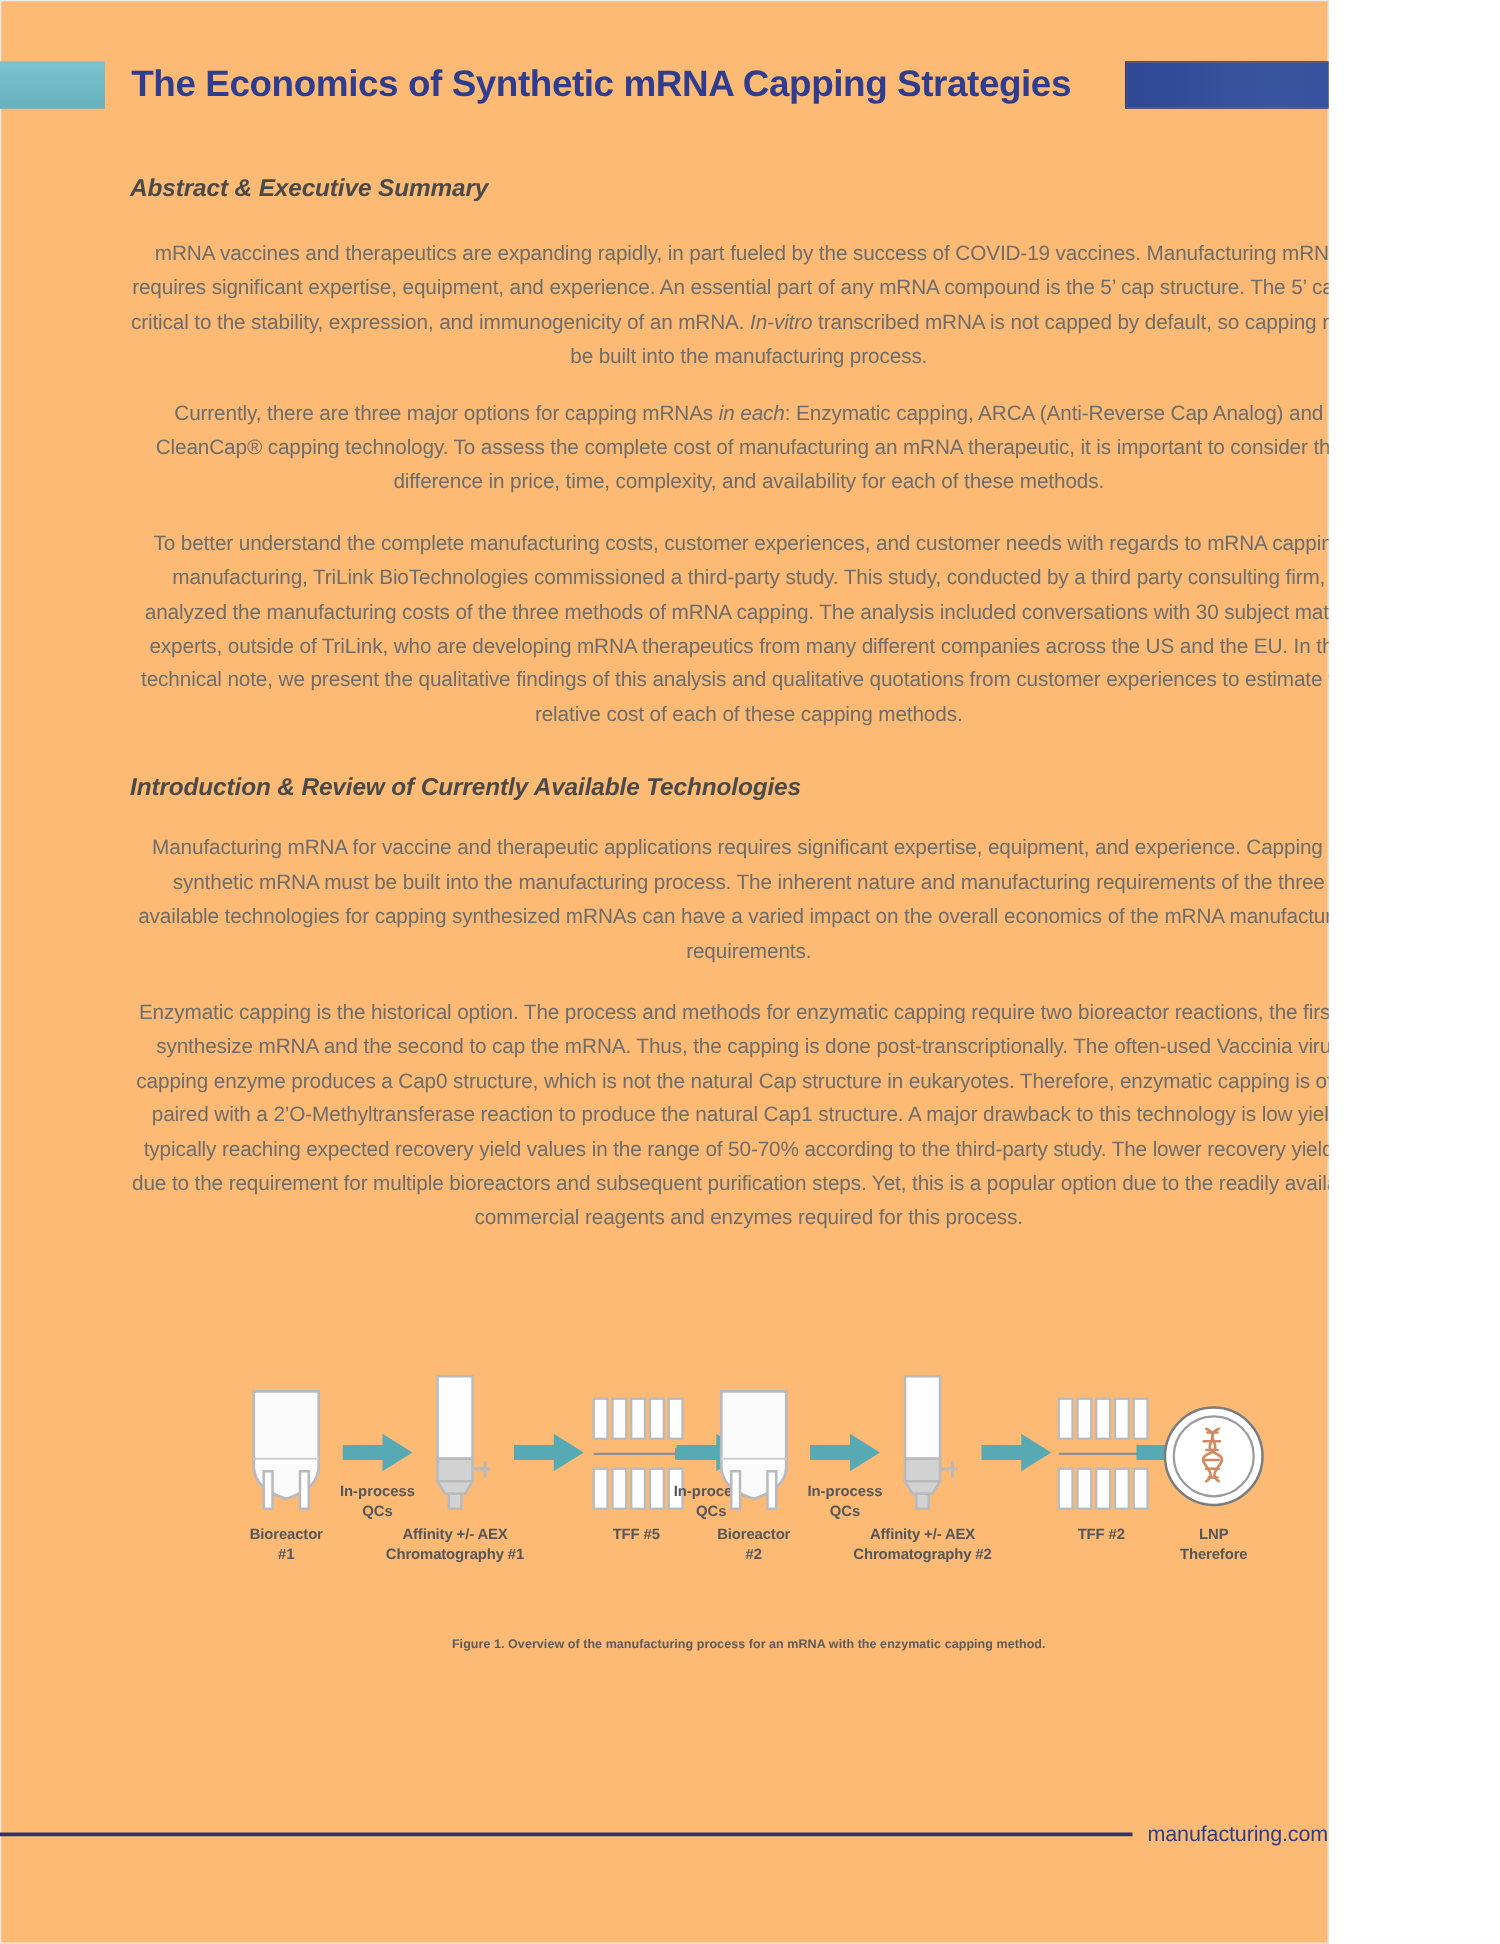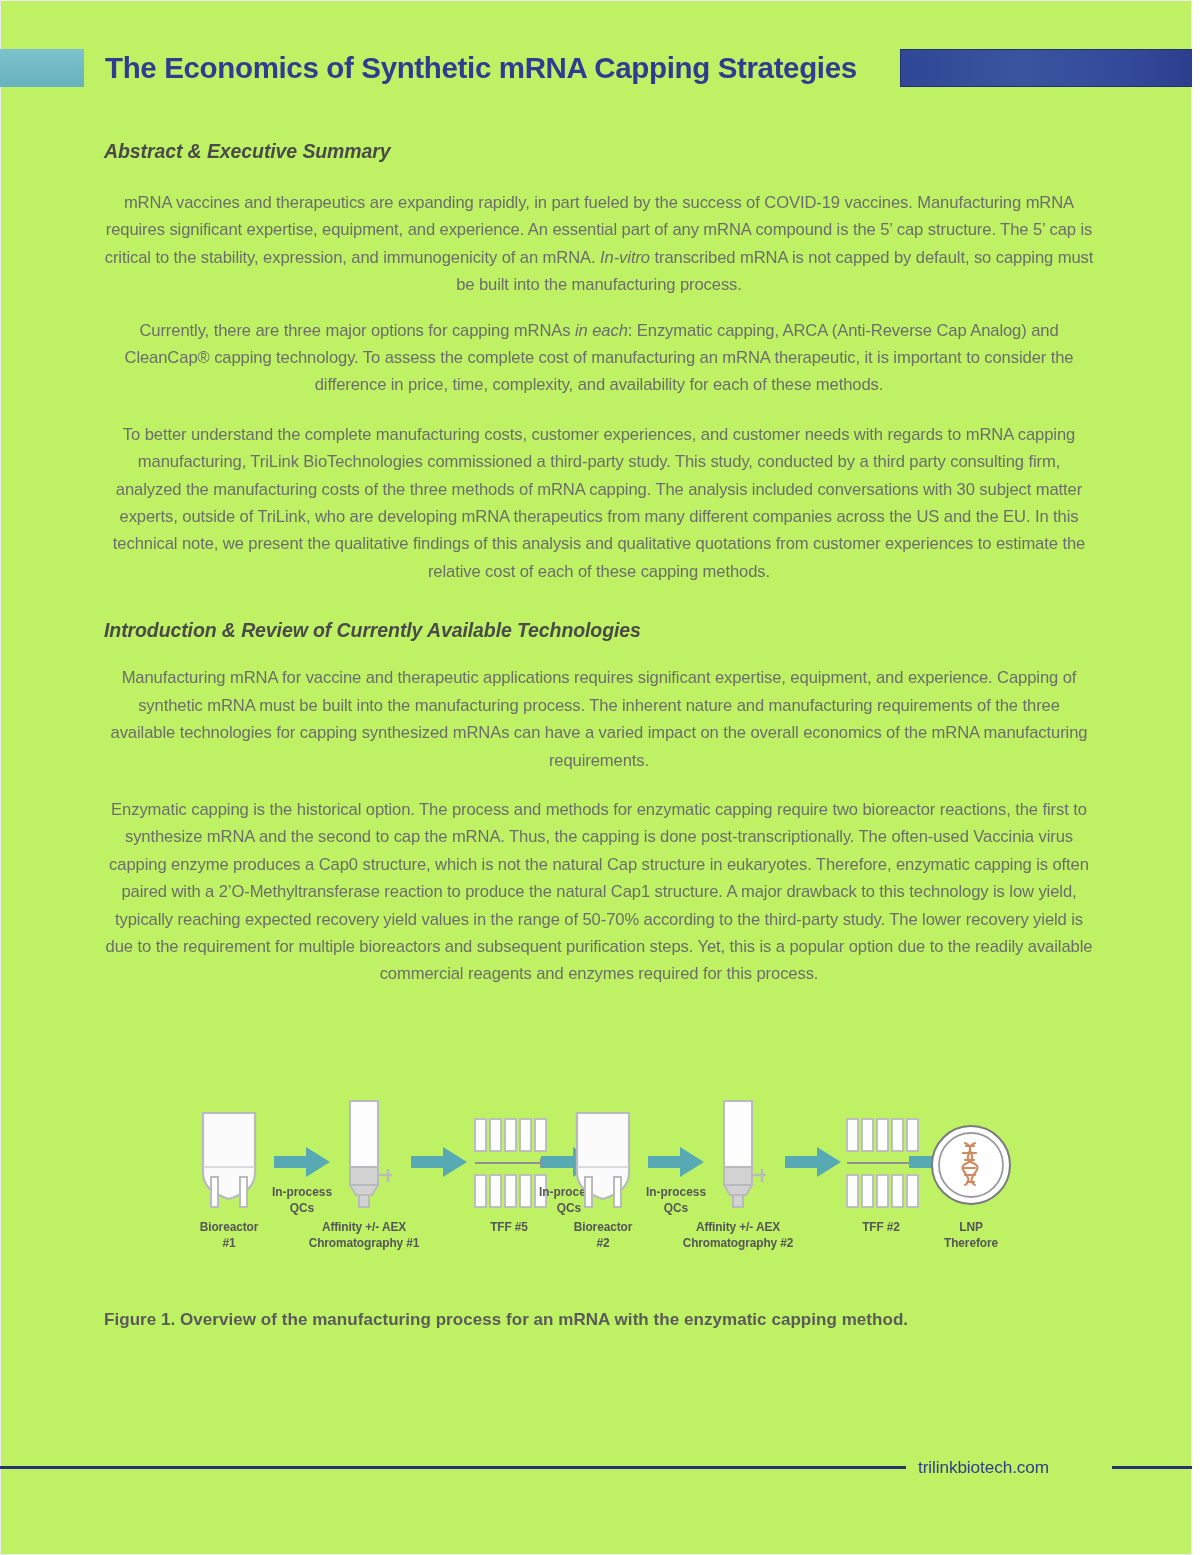--- a/index.html
+++ b/index.html
@@ -5,23 +5,23 @@
   html, body {
     margin: 0;
     padding: 0;
     background: #ffffff;
   }
   body {
     font-family: "Liberation Sans", sans-serif;
   }
   .page {
     position: relative;
-    width: 1192px;
+    width: 1063px;
     height: 1555px;
-    background: #bef264;
+    background: #fdba74;
     box-sizing: border-box;
     overflow: hidden;
   }
   
   .page-edge-left {
     position: absolute;
     left: 0; top: 0; bottom: 0;
     width: 1px;
     background: #e9e9ec;
   }
@@ -159,22 +159,22 @@
   .wf-arrow-qc {
     margin-top: 4px;
     font-size: 11.9px;
     font-weight: bold;
     color: #55565a;
     line-height: 15.5px;
     white-space: nowrap;
   }
   .figure-caption {
     margin-top: 36px;
-    text-align: left;
-    font-size: 17px;
+    text-align: center;
+    font-size: 10px;
     font-weight: bold;
     color: #5b5b5b;
     letter-spacing: 0.05px;
   }
 
   
   .footer {
     position: absolute;
     left: 0;
     bottom: 75px;
@@ -445,16 +445,16 @@
         </div>
       </div>
 
     </div>
 
     <div class="figure-caption">Figure 1. Overview of the manufacturing process for an mRNA with the enzymatic capping method.</div>
   </div>
 
   <div class="footer">
     <div class="footer-rule-left"></div>
-    <div class="footer-url">trilinkbiotech.com</div>
+    <div class="footer-url">manufacturing.com</div>
     <div class="footer-rule-right"></div>
   </div>
 </div>
 
 </body></html>

